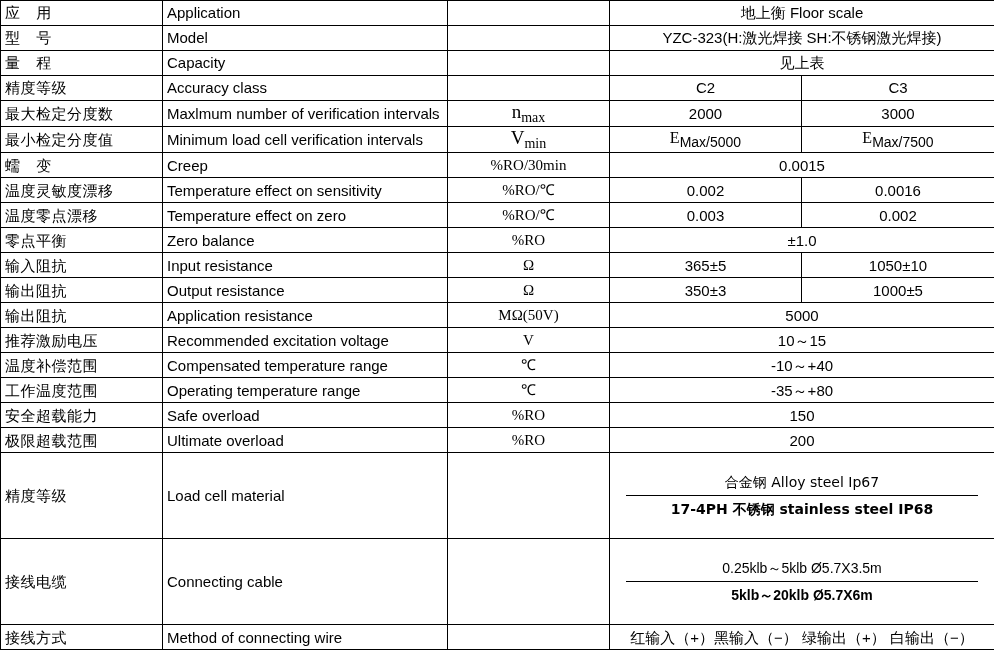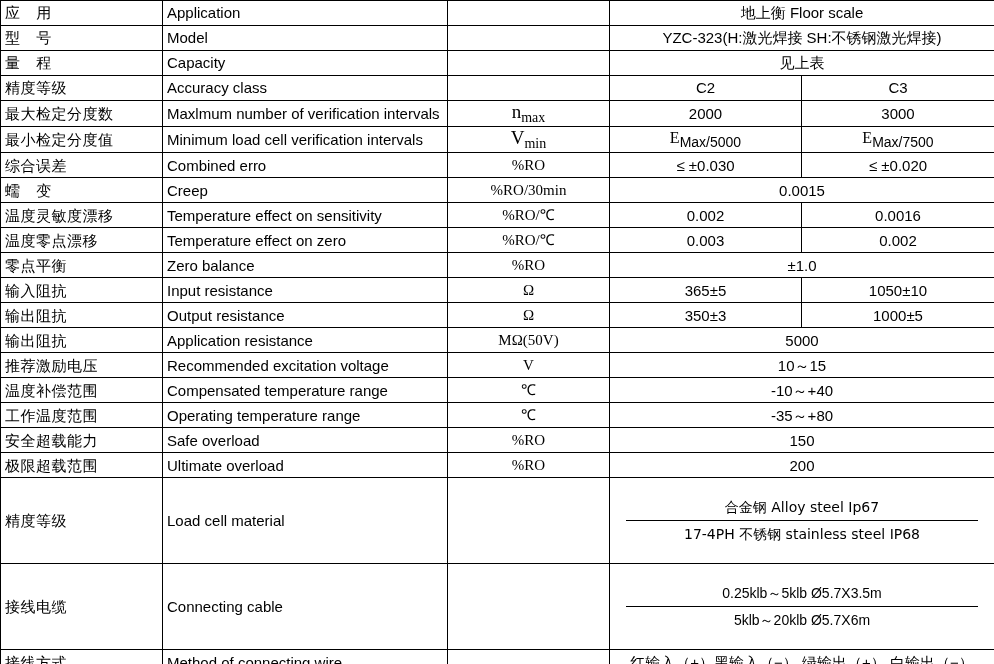--- a/index.html
+++ b/index.html
@@ -97,20 +97,21 @@
   }
   .cell-split .part {
     height: 26px;
     line-height: 26px;
     text-align: center;
     font-size: 14px;
     border-bottom: 1px solid #000000;
   }
   .cell-split .part:last-child {
     border-bottom: none;
+    font-weight: bold;
   }
   .mixed-cn {
     font-family: "DejaVu Sans", sans-serif;
   }
   .tallrow td {
     height: 52px;
   }
   .wire {
     font-size: 14px;
   }
@@ -165,27 +166,20 @@
       <td class="val">3000</td>
     </tr>
     <tr class="row">
       <td class="cn">最小检定分度值</td>
       <td class="en small-en">Minimum load cell verification intervals</td>
       <td class="unit"><span class="vmin">V</span><span class="sub">min</span></td>
       <td class="val"><span class="emax">E</span><span class="sub">Max/5000</span></td>
       <td class="val"><span class="emax">E</span><span class="sub">Max/7500</span></td>
     </tr>
     <tr class="row">
-      <td class="cn">综合误差</td>
-      <td class="en">Combined erro</td>
-      <td class="unit unit-small">%RO</td>
-      <td class="val">≤ ±0.030</td>
-      <td class="val">≤ ±0.020</td>
-    </tr>
-    <tr class="row">
       <td class="cn spaced">蠕    变</td>
       <td class="en">Creep</td>
       <td class="unit unit-small">%RO/30min</td>
       <td class="val" colspan="3">0.0015</td>
     </tr>
     <tr class="row">
       <td class="cn">温度灵敏度漂移</td>
       <td class="en small-en">Temperature effect on sensitivity</td>
       <td class="unit unit-small">%RO/℃</td>
       <td class="val">0.002</td>

